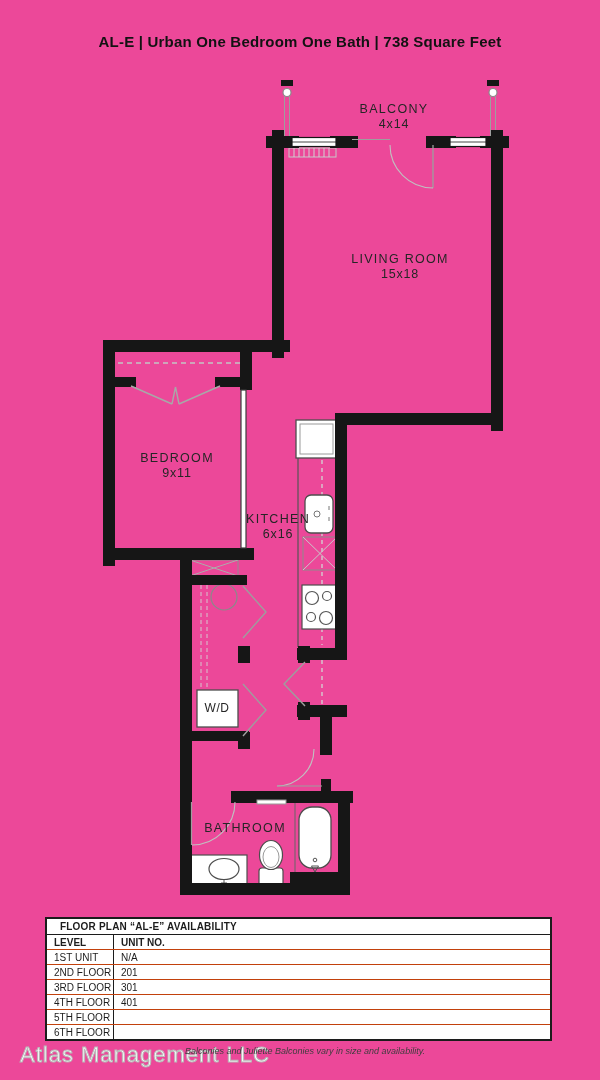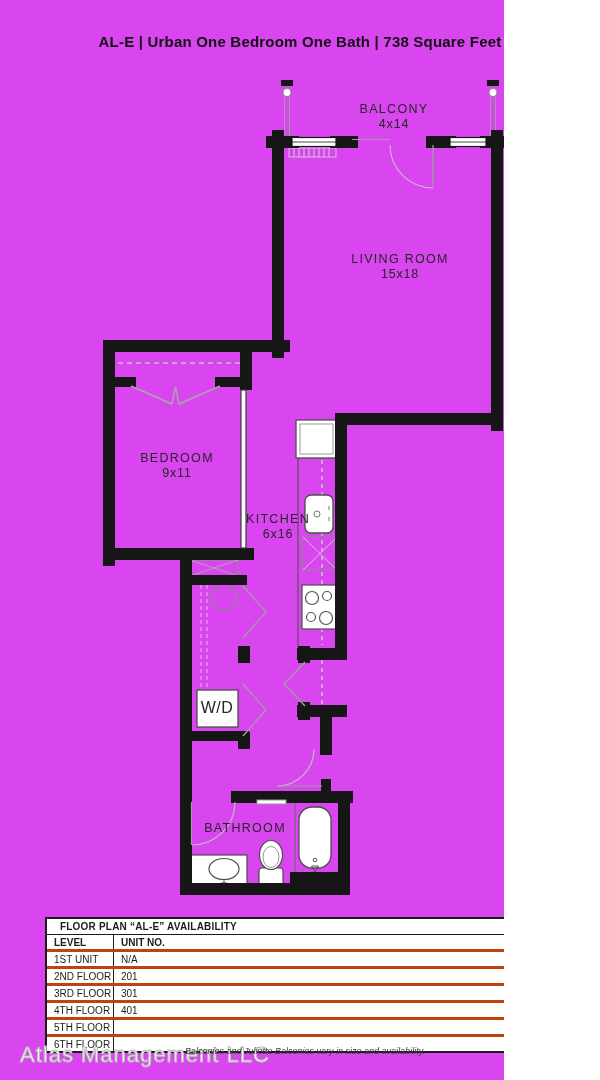--- a/index.html
+++ b/index.html
@@ -1,31 +1,31 @@
 <!DOCTYPE html>
 <html><head>
 <meta charset="utf-8">
 <style>
   html,body{margin:0;padding:0;background:#fff;}
-  .page{position:relative;width:504px;height:1080px;background:#d946ef;overflow:hidden;
+  .page{position:relative;width:600px;height:1080px;background:#ec4899;overflow:hidden;
         font-family:"Liberation Sans", sans-serif;color:#1a1a1a;}
   .unit-title{position:absolute;left:0;top:33px;width:600px;text-align:center;
         font-size:15px;font-weight:bold;letter-spacing:.2px;color:#121212;}
   svg.plan{position:absolute;left:0;top:0;}
   .room-label{position:absolute;transform:translate(-50%,-50%);text-align:center;
         color:#262626;font-size:12.5px;letter-spacing:1.3px;line-height:15px;white-space:nowrap;}
   .room-label .dims{letter-spacing:.8px;}
-  .wd-label{position:absolute;transform:translate(-50%,-50%);font-size:16px;
+  .wd-label{position:absolute;transform:translate(-50%,-50%);font-size:12px;
         letter-spacing:.5px;color:#262626;}
   
   .avail-table{position:absolute;left:45px;top:917px;width:507px;border:2px solid #1c1c1c;
         font-size:10px;color:#1c1c1c;background:#fff;box-sizing:border-box;}
   .t-title{font-weight:bold;height:15px;display:flex;align-items:center;padding-left:13px;
         border-bottom:1px solid #1c1c1c;letter-spacing:.2px;}
-  .t-row{display:flex;height:14px;border-bottom:3px solid #c2410c;align-items:stretch;}
+  .t-row{display:flex;height:14px;border-bottom:1px solid #c2410c;align-items:stretch;}
   .t-row:last-child{border-bottom:none;}
   .t-row.head{font-weight:bold;}
   .c1{width:67px;border-right:1px solid #1c1c1c;display:flex;align-items:center;
         padding-left:7px;box-sizing:border-box;flex:none;}
   .c2{display:flex;align-items:center;padding-left:7px;flex:1;}
   .watermark{position:absolute;left:20px;top:1042px;font-size:22px;letter-spacing:1px;
         color:#fdfdfd;-webkit-text-stroke:1px #b9b9b9;white-space:nowrap;}
   .disclaimer{position:absolute;left:185px;top:1046px;font-size:9px;font-style:italic;
         color:#3d3d3d;white-space:nowrap;}
 </style>

